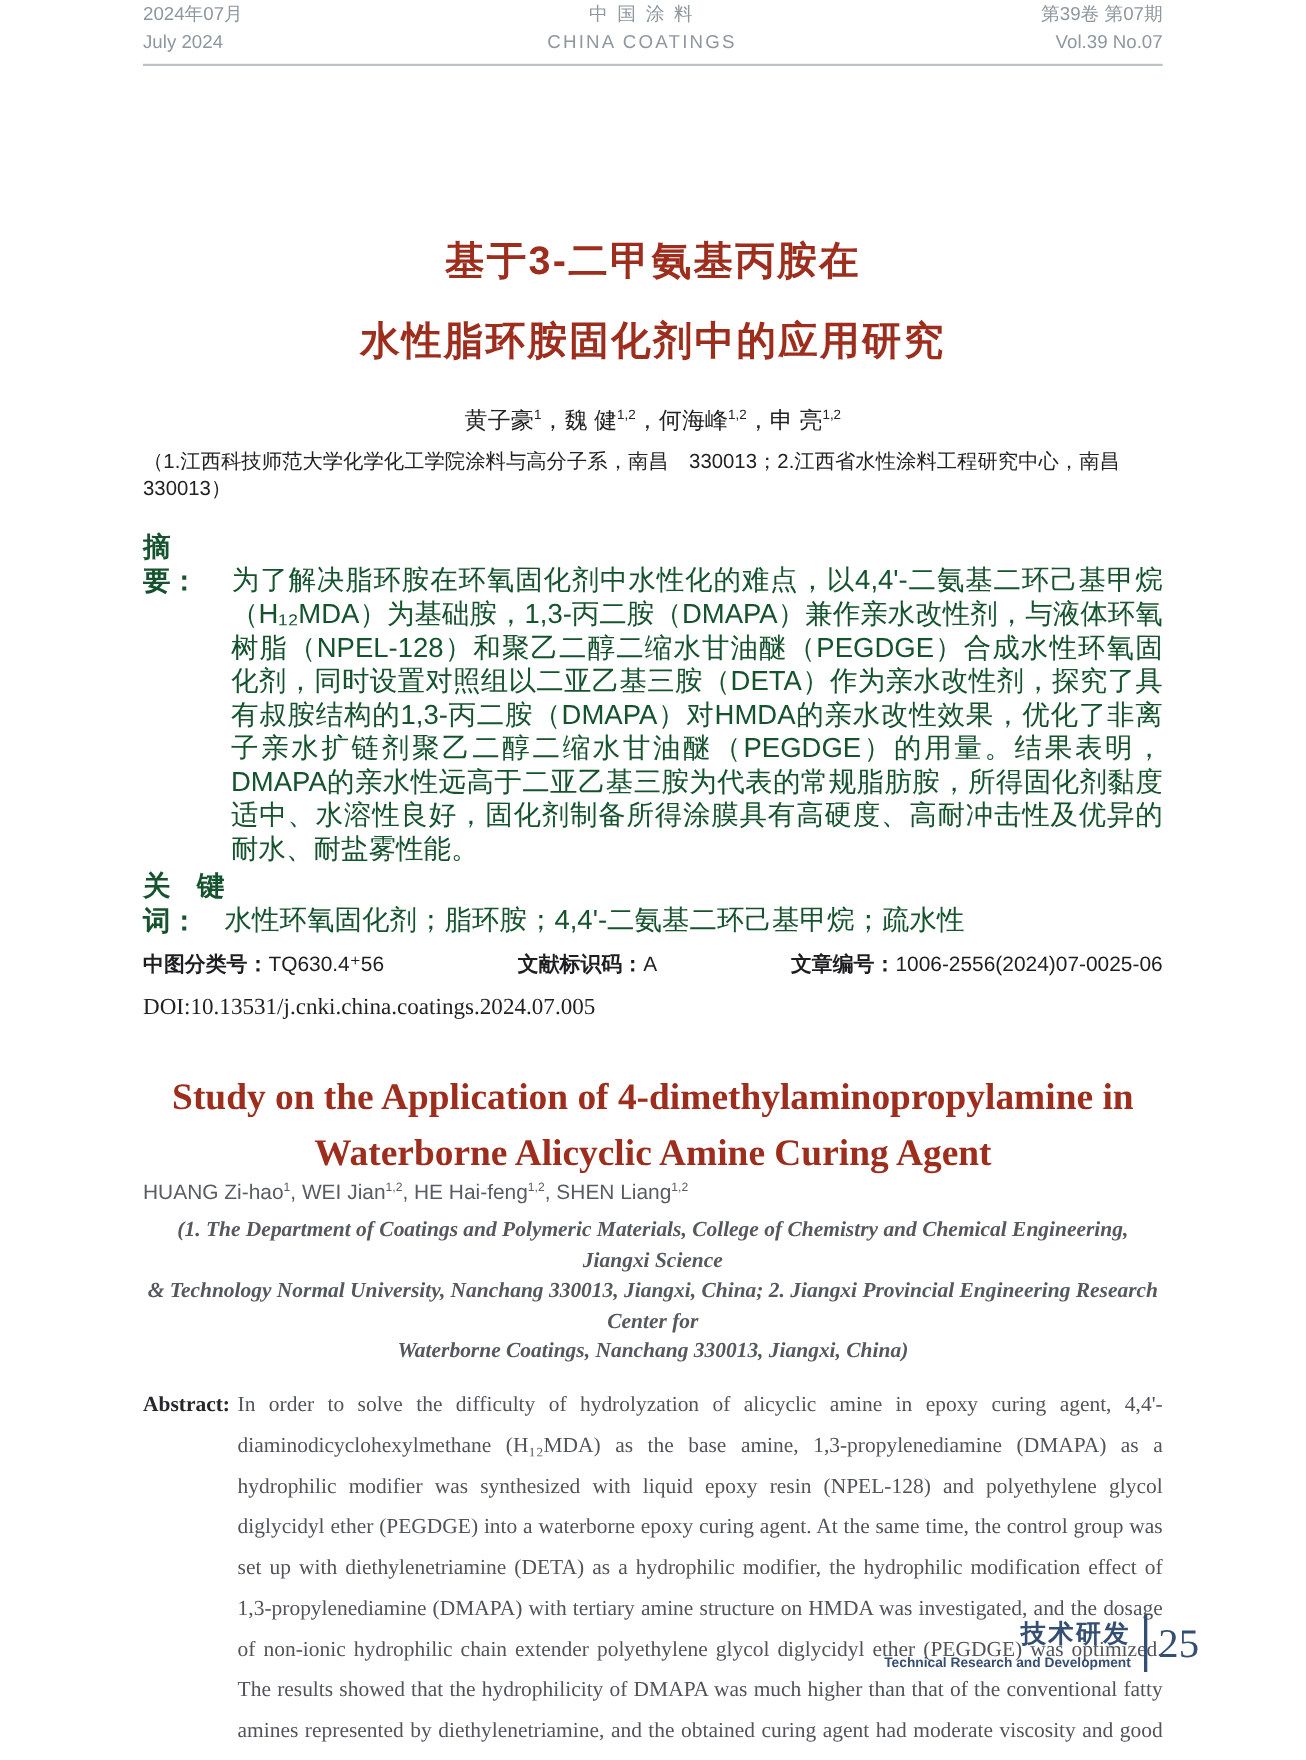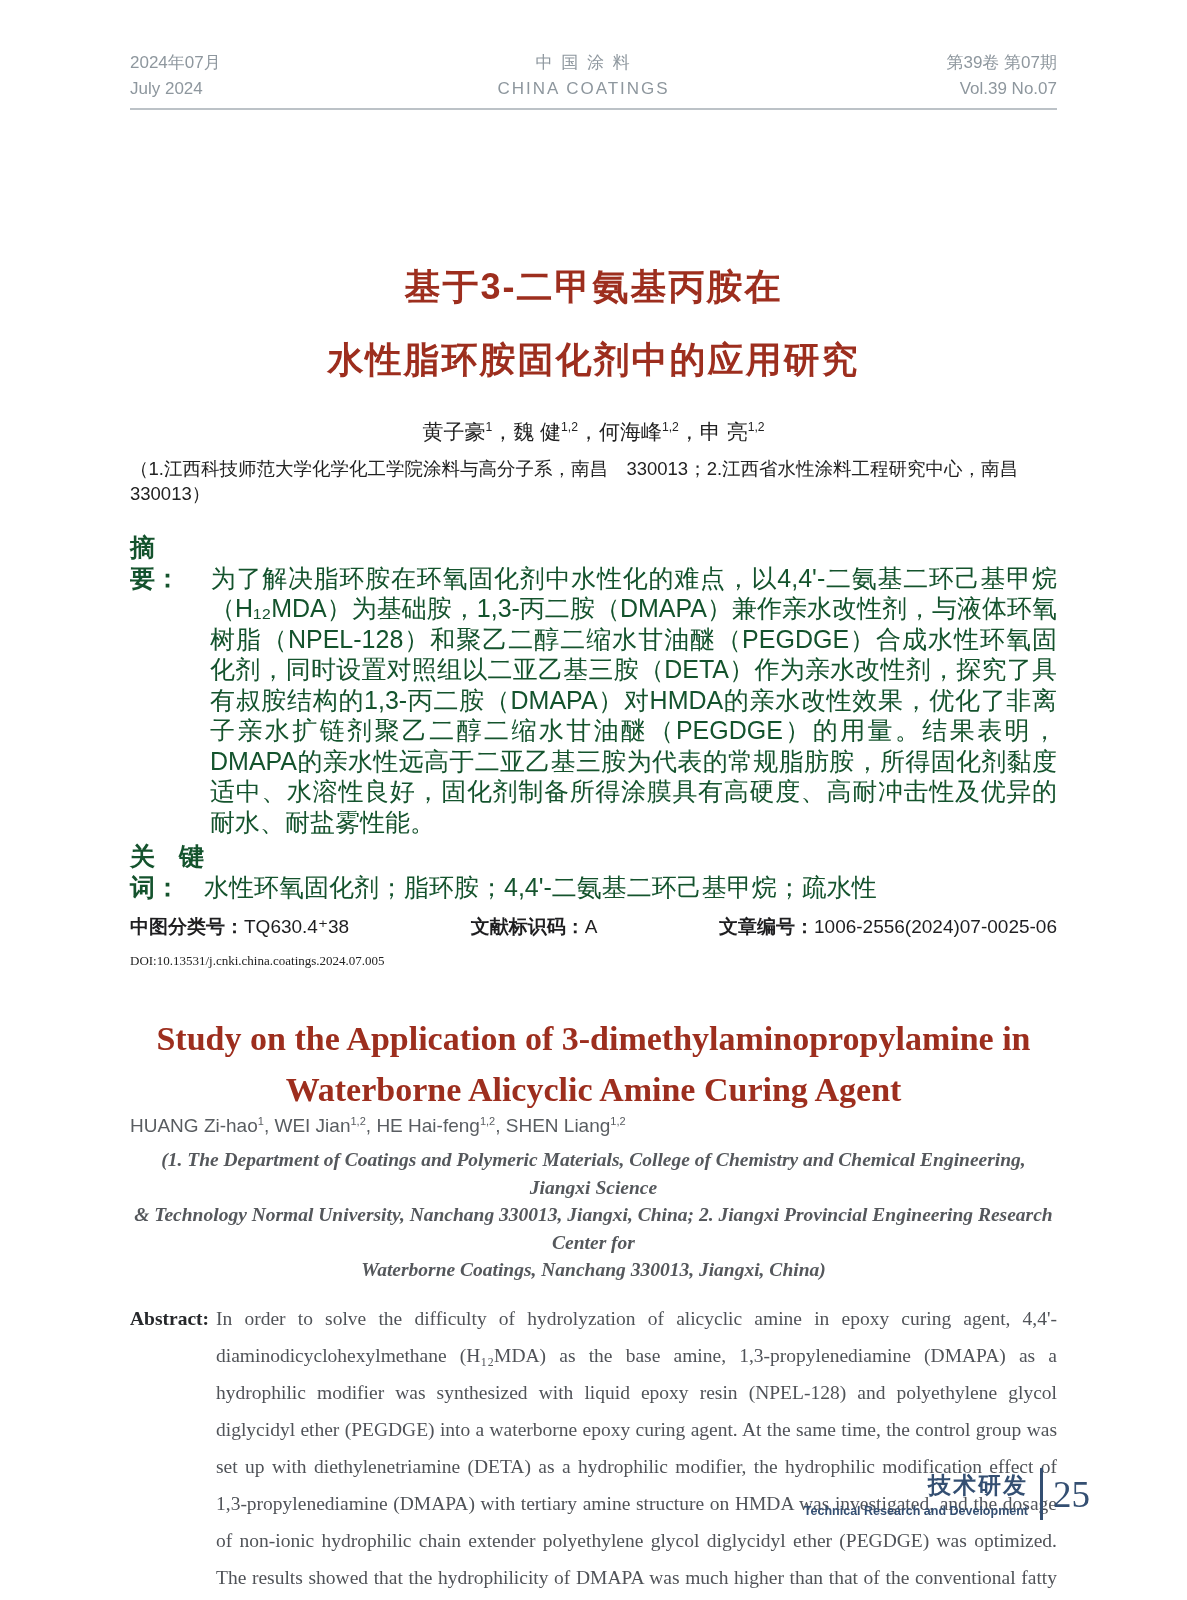--- a/index.html
+++ b/index.html
@@ -6,21 +6,21 @@
   html,body { background:#e8e8e8; }
   .page {
     width:1187px; height:1600px; position:relative; margin:0 auto;
     background:#ffffff; color:#1e1e20; overflow:hidden;
     font-family:"Liberation Sans","DejaVu Sans",sans-serif;
   }
   .content { padding:0 130px; }
 
   
   .journal-header {
-    padding-top:50px; display:flex; justify-content:space-between;
+    display:flex; justify-content:space-between;
     color:#8e979e; font-size:17px; line-height:26px;
   }
   .jh-left { text-align:left; }
   .jh-center { text-align:center; letter-spacing:2px; }
   .jh-right { text-align:right; }
   .header-rule { margin-top:6px; border-bottom:2px solid #bcc2c7; }
 
   
   .title-cn {
     margin-top:140px; text-align:center; font-weight:bold;
@@ -34,21 +34,21 @@
   .hang-cn {
     margin-top:26px; font-size:25px; line-height:30.5px; text-align:justify;
     padding-left:80px; color:#14532d;
   }
   .hang-cn .label { display:inline-block; width:80px; margin-left:-80px; font-weight:600; }
   .kw-cn { margin-top:4px; padding-left:74px; }
   .kw-cn .label { width:74px; margin-left:-74px; }
 
   .clc-line { margin-top:12px; display:flex; justify-content:space-between; font-size:19px; }
   .clc-line .lbl { font-weight:600; }
-  .doi-line { margin-top:13px; font-family:"Liberation Serif","DejaVu Serif",serif; font-size:13px; color:#222; }
+  .doi-line { margin-top:13px; font-family:"Liberation Serif","DejaVu Serif",serif; font-size:21px; color:#222; }
 
   
   .title-en {
     margin-top:44px; text-align:center; color:#9d2e1e; font-weight:bold;
     font-family:"Liberation Serif","DejaVu Serif",serif;
     font-size:34px; line-height:51px;
   }
   .authors-en { font-size:19px; color:#595d61; }
   .affil-en {
     margin-top:9px; text-align:center; font-style:italic; color:#55585c;
@@ -107,29 +107,29 @@
 
     <div class="hang-cn">
       <span class="label">摘 要：</span><span>为了解决脂环胺在环氧固化剂中水性化的难点，以4,4'-二氨基二环己基甲烷（H₁₂MDA）为基础胺，1,3-丙二胺（DMAPA）兼作亲水改性剂，与液体环氧树脂（NPEL-128）和聚乙二醇二缩水甘油醚（PEGDGE）合成水性环氧固化剂，同时设置对照组以二亚乙基三胺（DETA）作为亲水改性剂，探究了具有叔胺结构的1,3-丙二胺（DMAPA）对HMDA的亲水改性效果，优化了非离子亲水扩链剂聚乙二醇二缩水甘油醚（PEGDGE）的用量。结果表明，DMAPA的亲水性远高于二亚乙基三胺为代表的常规脂肪胺，所得固化剂黏度适中、水溶性良好，固化剂制备所得涂膜具有高硬度、高耐冲击性及优异的耐水、耐盐雾性能。</span>
     </div>
 
     <div class="hang-cn kw-cn">
       <span class="label">关键词：</span><span>水性环氧固化剂；脂环胺；4,4'-二氨基二环己基甲烷；疏水性</span>
     </div>
 
     <div class="clc-line">
-      <span><span class="lbl">中图分类号：</span><span>TQ630.4⁺38</span></span>
+      <span><span class="lbl">中图分类号：</span><span>TQ630.4⁺56</span></span>
       <span><span class="lbl">文献标识码：</span><span>A</span></span>
       <span><span class="lbl">文章编号：</span><span>1006-2556(2024)07-0025-06</span></span>
     </div>
 
     <div class="doi-line">DOI:10.13531/j.cnki.china.coatings.2024.07.005</div>
 
     <div class="title-en">
-      <div>Study on the Application of 3-dimethylaminopropylamine in</div>
+      <div>Study on the Application of 4-dimethylaminopropylamine in</div>
       <div>Waterborne Alicyclic Amine Curing Agent</div>
     </div>
 
     <div class="authors-en"><span><span>HUANG Zi-hao</span><sup>1</sup><span>, </span></span><span><span>WEI Jian</span><sup>1,2</sup><span>, </span></span><span><span>HE Hai-feng</span><sup>1,2</sup><span>, </span></span><span><span>SHEN Liang</span><sup>1,2</sup><span></span></span>
     </div>
 
     <div class="affil-en">
       <div>(1. The Department of Coatings and Polymeric Materials, College of Chemistry and Chemical Engineering, Jiangxi Science</div>
       <div>&amp; Technology Normal University, Nanchang 330013, Jiangxi, China; 2. Jiangxi Provincial Engineering Research Center for</div>
       <div>Waterborne Coatings, Nanchang 330013, Jiangxi, China)</div>

